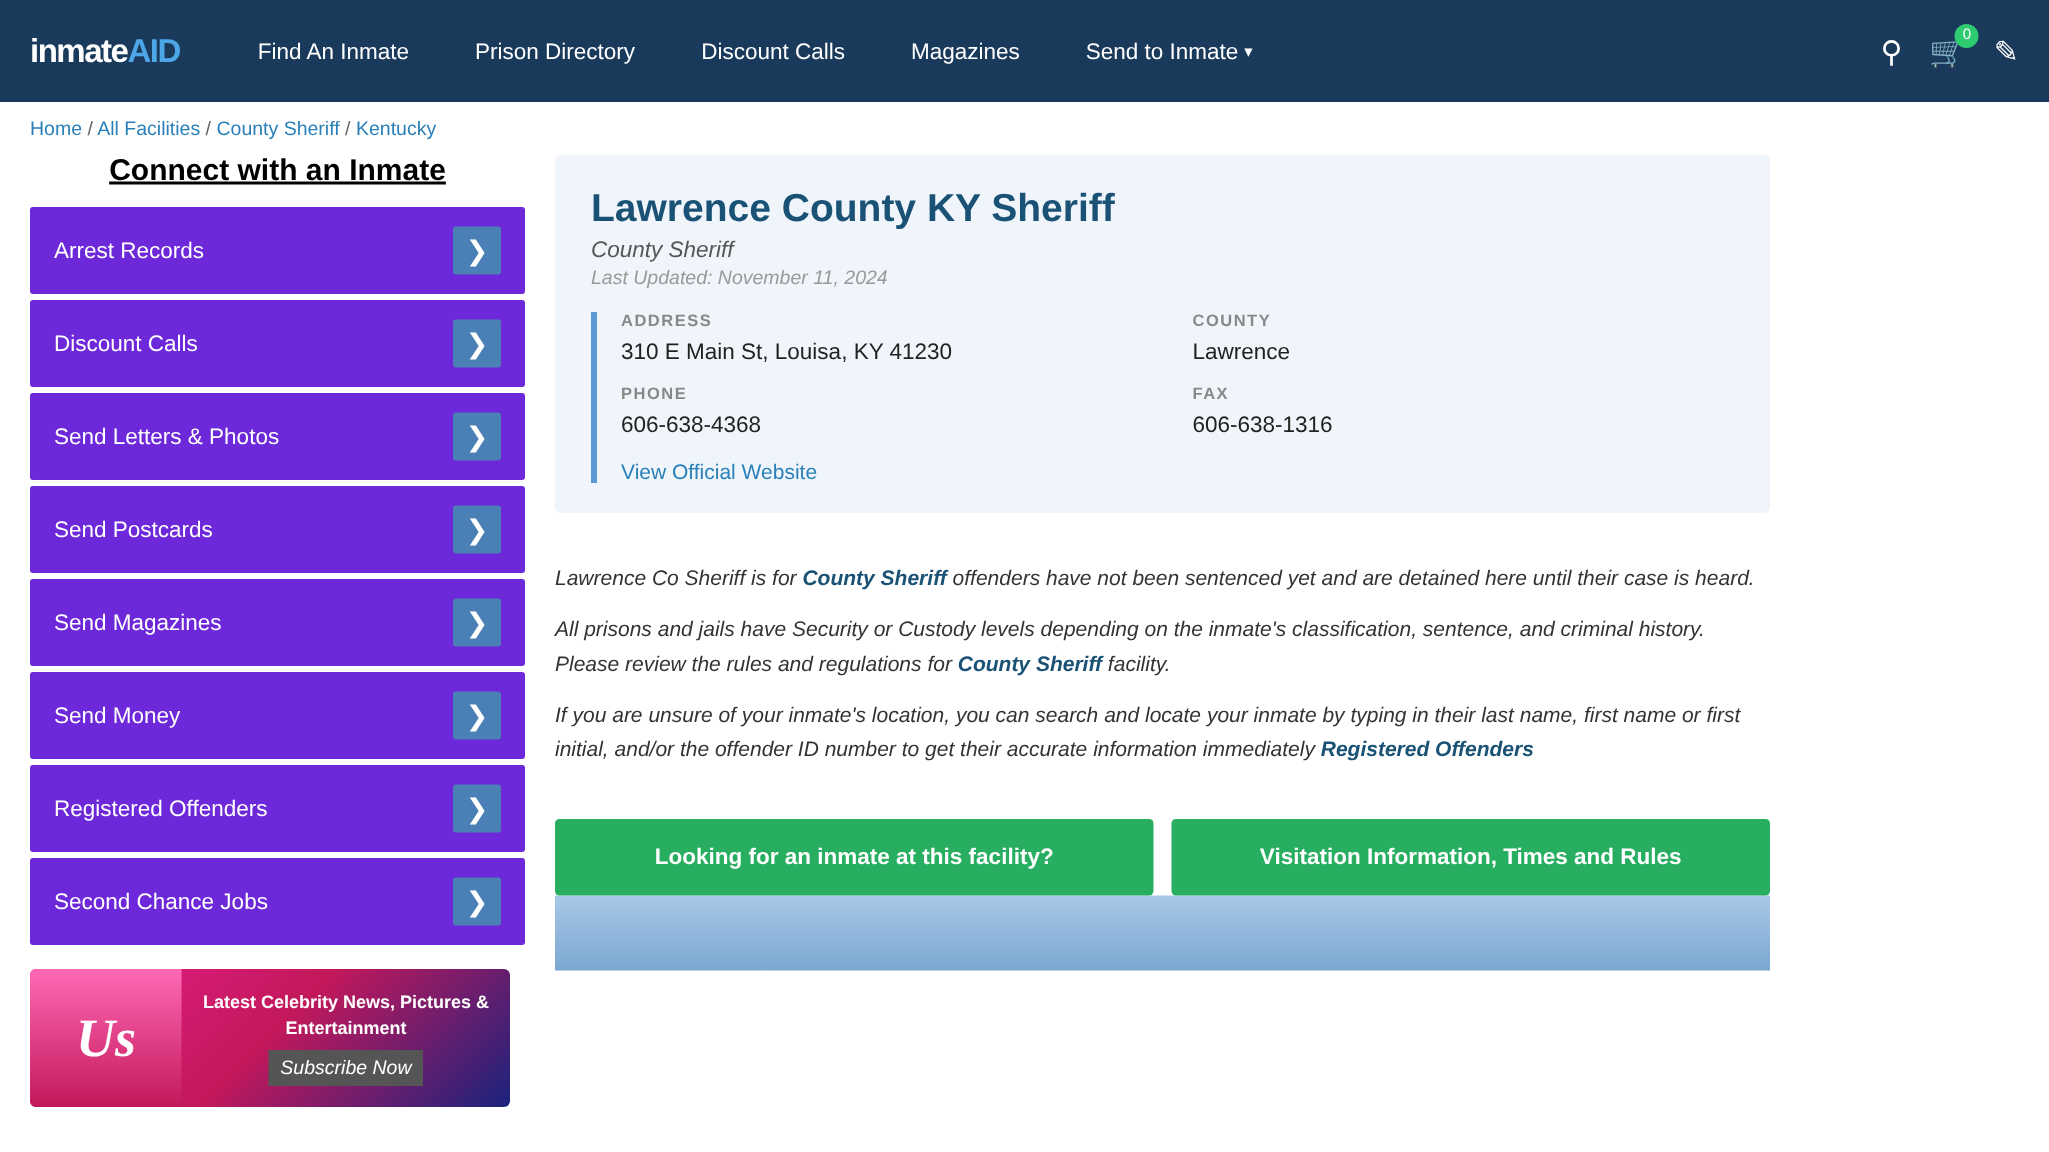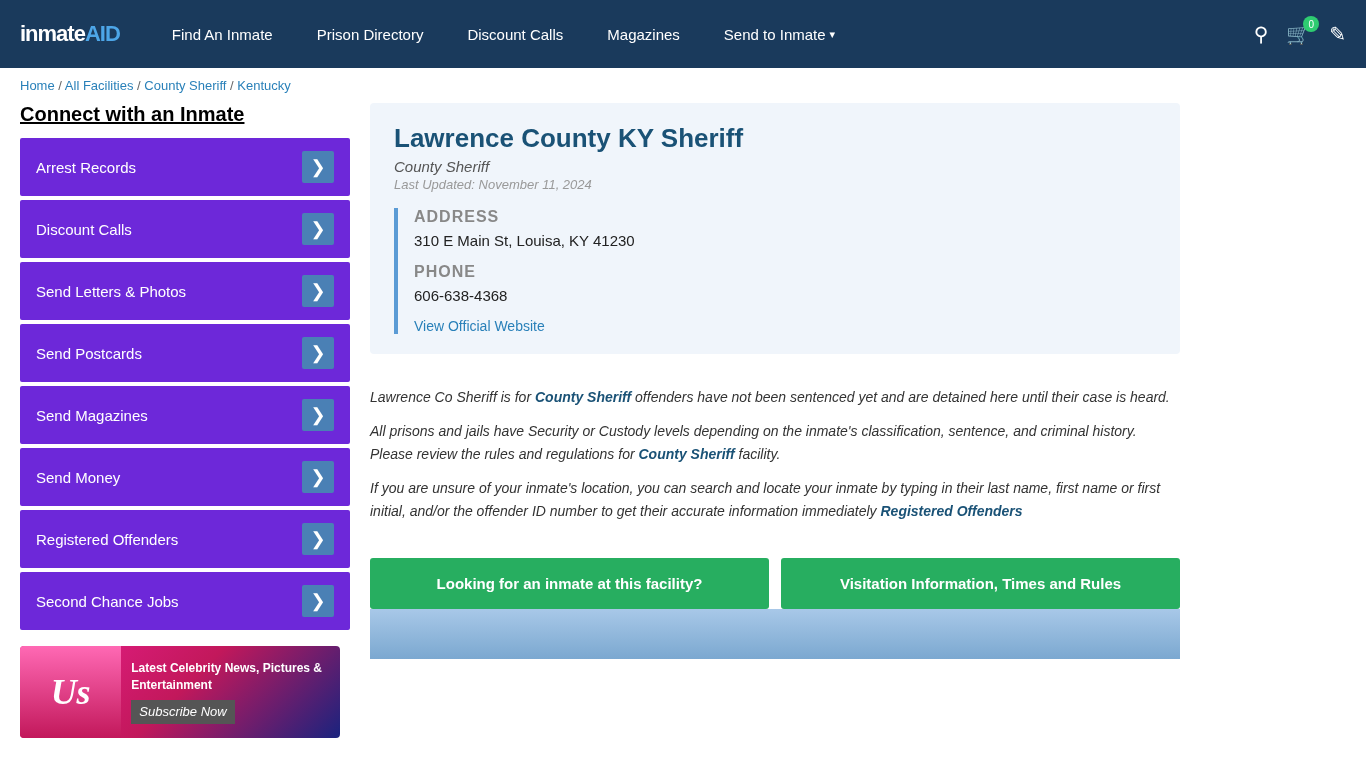--- a/index.html
+++ b/index.html
@@ -82,20 +82,21 @@
       display: flex;
       padding: 0 20px;
       gap: 20px;
       max-width: 1200px;
     }
 
     
     .sidebar {
       width: 330px;
       flex-shrink: 0;
+      text-align: center;
     }
     .sidebar-title {
       font-size: 20px;
       font-weight: bold;
       text-decoration: underline;
       margin-bottom: 12px;
       color: #000;
     }
     .sidebar-item {
       background: #6d28d9;
@@ -192,21 +193,21 @@
       display: flex;
       border-left: 4px solid #5b9bd5;
       padding-left: 16px;
       gap: 0;
     }
     .detail-col {
       flex: 1;
     }
     .detail-col + .detail-col { margin-left: 20px; }
     .detail-label {
-      font-size: 16px;
+      font-size: 11px;
       color: #888;
       font-weight: bold;
       letter-spacing: 1px;
       text-transform: uppercase;
       margin-bottom: 4px;
     }
     .detail-value {
       font-size: 15px;
       color: #222;
       margin-bottom: 12px;
@@ -357,20 +358,26 @@
       <div class="facility-updated">Last Updated: November 11, 2024</div>
 
       <div class="facility-details">
         <div class="detail-col">
           <div class="detail-label">ADDRESS</div>
           <div class="detail-value">310 E Main St, Louisa, KY 41230</div>
           <div class="detail-label">PHONE</div>
           <div class="detail-value">606-638-4368</div>
           <a href="#" class="detail-link">View Official Website</a>
         </div>
+        <div class="detail-col">
+          <div class="detail-label">COUNTY</div>
+          <div class="detail-value">Lawrence</div>
+          <div class="detail-label">FAX</div>
+          <div class="detail-value">606-638-1316</div>
+        </div>
       </div>
     </div>
 
     <div class="description">
       <p>
         Lawrence Co Sheriff is for <a href="#"><strong>County Sheriff</strong></a> offenders have not been sentenced yet and are detained here until their case is heard.
       </p>
       <p>
         All prisons and jails have Security or Custody levels depending on the inmate's classification, sentence, and criminal history. Please review the rules and regulations for <a href="#"><strong>County Sheriff</strong></a> facility.
       </p>

